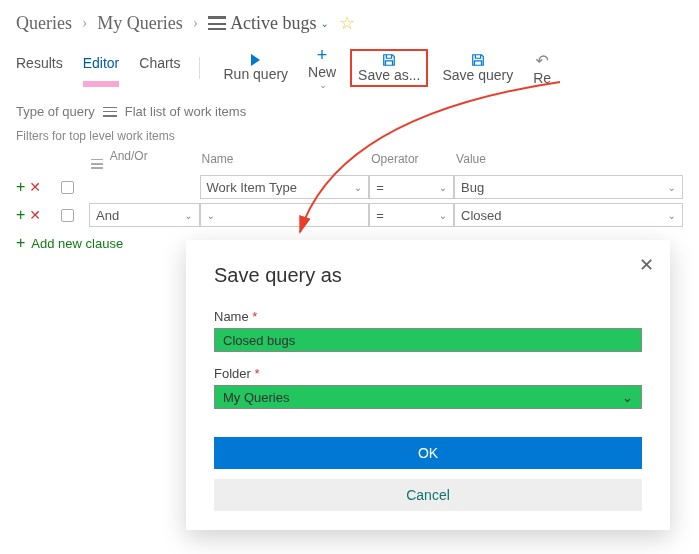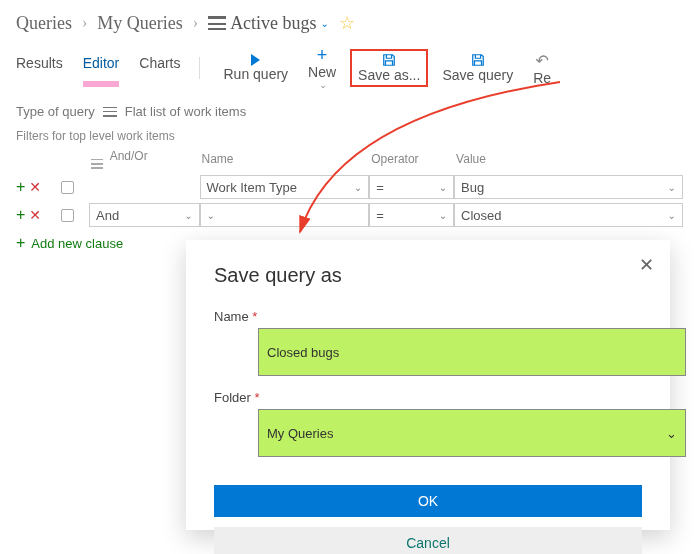--- a/index.html
+++ b/index.html
@@ -79,21 +79,21 @@
   
   .dialog{
     position:absolute; left:186px; top:240px; width:484px; height:290px;
     background:#fff; box-shadow:0 8px 24px rgba(0,0,0,.18);
     padding:24px 28px 20px;
   }
   .dialog h2{font-weight:300;font-size:20px;margin:0 0 22px;color:#333;}
   .dclose{position:absolute;top:16px;right:16px;font-size:18px;color:#666;cursor:pointer;line-height:1;}
   .dlabel{font-size:13px;color:#444;margin-bottom:4px;}
   .req{color:#d13438;}
-  .dinput{width:100%;height:48px;border:1px solid #888;padding:0 8px;font-size:13px;color:#333;background:#bef264;margin-left:44px;}
+  .dinput{width:100%;height:24px;border:1px solid #888;padding:0 8px;font-size:13px;color:#333;background:#22c55e;}
   .dselect{display:flex;align-items:center;justify-content:space-between;}
   .dgap{height:14px;}
   .dbtns{display:flex;justify-content:flex-end;gap:10px;margin-top:28px;flex-direction:column;}
   .btn{height:32px;padding:0 20px;border:none;font-size:14px;cursor:pointer;}
   .btn-primary{background:#0078d4;color:#fff;}
   .btn-default{background:#eee;color:#0f766e;}
 
   
   .arrow-svg{position:absolute;left:0;top:0;pointer-events:none;}
 </style>

